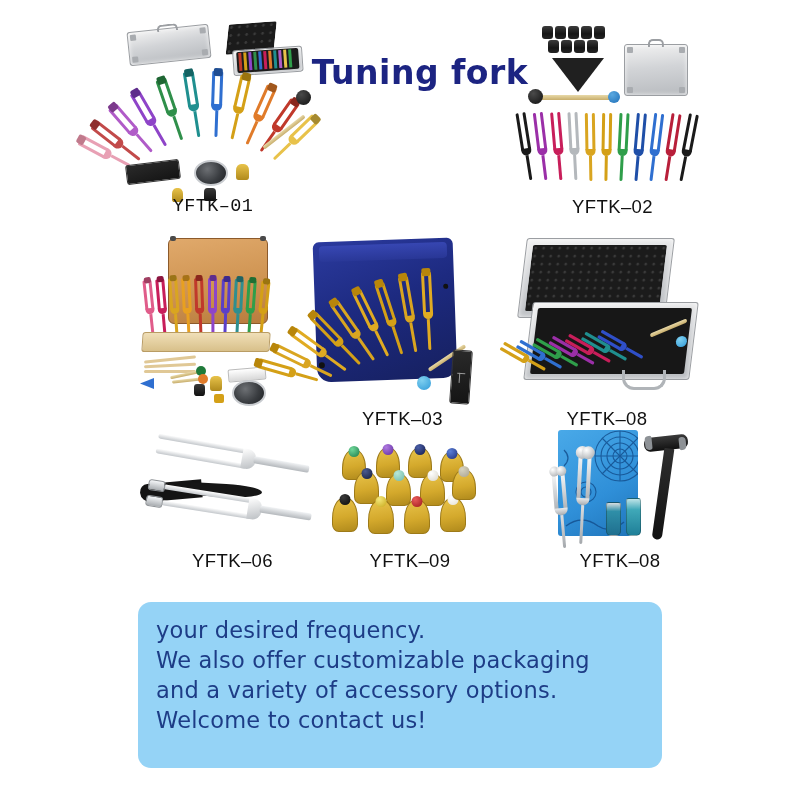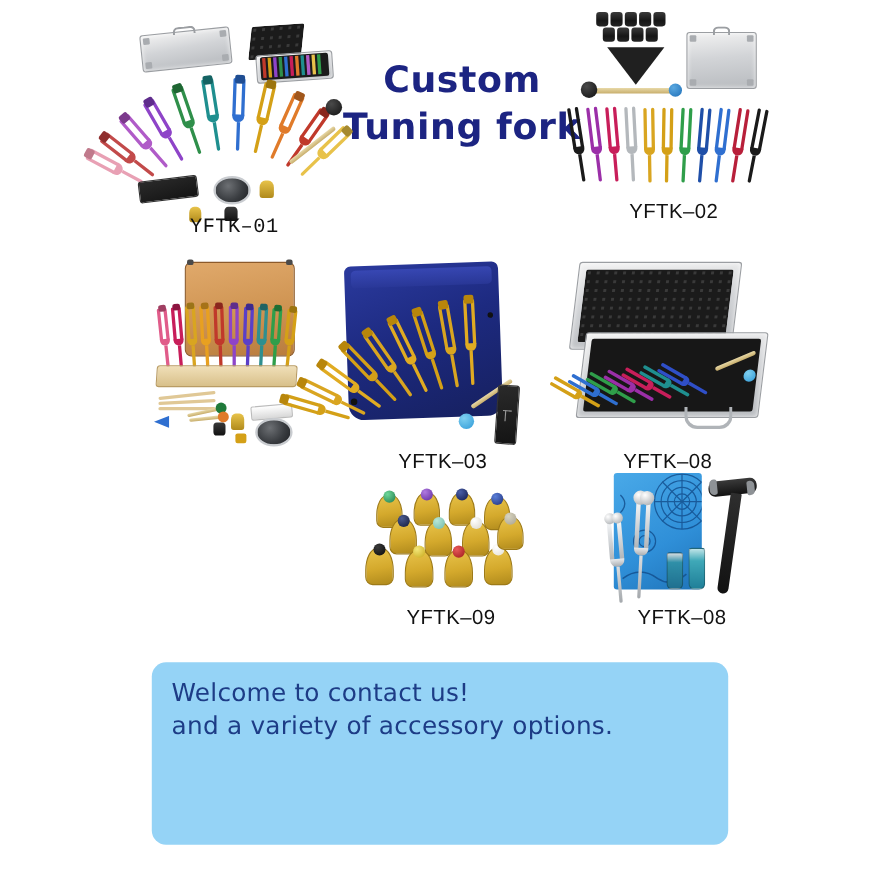--- a/index.html
+++ b/index.html
@@ -177,21 +177,20 @@
     white-space: nowrap;
     font-family: "DejaVu Sans", sans-serif;
   }
 </style>
 </head>
 <body>
 
 <div class="page">
 
   <div class="title">
-    <div>Custom</div>
     <div>Tuning  fork</div>
   </div>
 
   <div class="cell" style="left:108px; top:14px; width:210px; height:200px;">
     <div class="photo">
 
       <div class="case" style="left:20px; top:14px; width:82px; height:34px; transform:rotate(-6deg);">
         <div class="handle"></div>
         <div class="corner" style="left:2px; top:2px;"></div>
         <div class="corner" style="right:2px; top:2px;"></div>
@@ -302,21 +301,21 @@
 
       <div class="blackpouch" style="left:18px; top:148px; width:54px; height:20px; transform:rotate(-7deg);"></div>
       <div class="puck" style="left:86px; top:146px; width:34px; height:26px;"></div>
       <div class="art" style="left:128px; top:150px; width:13px; height:16px; background:linear-gradient(180deg,#e8c34a,#b08a1c); border-radius:40% 40% 20% 20%;"></div>
       <div class="art" style="left:64px; top:174px; width:11px; height:14px; background:linear-gradient(180deg,#e8c34a,#b08a1c); border-radius:40% 40% 20% 20%;"></div>
       <div class="art" style="left:96px; top:174px; width:12px; height:13px; background:linear-gradient(180deg,#3a3a3a,#121212); border-radius:30% 30% 18% 18%;"></div>
     </div>
     <div class="caption" style="top:182px;font-family:Liberation Mono, monospace;">YFTK–01</div>
   </div>
 
-  <div class="cell" style="left:520px; top:3px; width:185px; height:196px;">
+  <div class="cell" style="left:520px; top:18px; width:185px; height:196px;">
     <div class="photo">
 
       <div class="art" style="left:22px; top:8px; width:72px; height:30px;">
         <div class="rubber-weight" style="left:0px;  top:0px;"></div>
         <div class="rubber-weight" style="left:13px; top:0px;"></div>
         <div class="rubber-weight" style="left:26px; top:0px;"></div>
         <div class="rubber-weight" style="left:39px; top:0px;"></div>
         <div class="rubber-weight" style="left:52px; top:0px;"></div>
         <div class="rubber-weight" style="left:6px;  top:14px;"></div>
         <div class="rubber-weight" style="left:19px; top:14px;"></div>
@@ -655,20 +654,47 @@
         </div>
         <div class="mallet-handle" style="left:120px; top:24px; width:38px; height:4px; transform:rotate(-24deg);"></div>
         <div class="mallet-head" style="left:148px; top:34px; width:11px; height:11px; background:radial-gradient(circle at 35% 30%,#7fd0f0,#2f9ad8);"></div>
       </div>
 
       <div class="art" style="left:110px; top:142px; width:44px; height:20px; border:3px solid #b0b4b8; border-top:none; border-radius:0 0 12px 12px; background:transparent;"></div>
     </div>
     <div class="caption" style="top:180px;">YFTK–08</div>
   </div>
 
+  <div class="cell" style="left:140px; top:432px; width:185px; height:140px;">
+    <div class="photo">
+
+      <div class="steel-fork" style="left:14px; top:14px; width:150px; height:44px; transform:rotate(10deg);">
+        <div style="position:absolute; left:0; top:0; width:92px; height:5px; background:linear-gradient(180deg,#fff,#c4c8cc); border-radius:3px;"></div>
+        <div style="position:absolute; left:0; top:15px; width:92px; height:5px; background:linear-gradient(180deg,#fff,#c4c8cc); border-radius:3px;"></div>
+        <div style="position:absolute; left:86px; top:0; width:14px; height:20px; background:linear-gradient(160deg,#fff,#b8bcc0); border-radius:0 9px 9px 0;"></div>
+        <div style="position:absolute; left:98px; top:6px; width:56px; height:7px; background:linear-gradient(180deg,#f0f2f4,#b4b8bc); border-radius:2px;"></div>
+      </div>
+
+      <div class="art" style="left:0px; top:46px; width:130px; height:26px;">
+        <div style="position:absolute; left:0; top:4px; width:62px; height:18px; background:#141414; border-radius:8px 0 0 10px; transform:rotate(-5deg);"></div>
+        <div style="position:absolute; left:50px; top:6px; width:72px; height:13px; background:#161616; border-radius:0 50% 50% 0 / 0 50% 50% 0; transform:rotate(3deg);"></div>
+      </div>
+
+      <div class="steel-fork" style="left:4px; top:62px; width:160px; height:48px; transform:rotate(9deg);">
+        <div style="position:absolute; left:16px; top:0; width:92px; height:5px; background:linear-gradient(180deg,#fff,#c4c8cc); border-radius:3px;"></div>
+        <div style="position:absolute; left:16px; top:16px; width:92px; height:5px; background:linear-gradient(180deg,#fff,#c4c8cc); border-radius:3px;"></div>
+        <div style="position:absolute; left:102px; top:0; width:14px; height:21px; background:linear-gradient(160deg,#fff,#b8bcc0); border-radius:0 9px 9px 0;"></div>
+        <div style="position:absolute; left:114px; top:6px; width:52px; height:7px; background:linear-gradient(180deg,#f0f2f4,#b4b8bc); border-radius:2px;"></div>
+
+        <div style="position:absolute; left:0px;  top:-3px; width:17px; height:11px; background:linear-gradient(180deg,#f4f6f8,#a8acb0); border:1px solid #8e9296; border-radius:3px;"></div>
+        <div style="position:absolute; left:0px;  top:13px; width:17px; height:11px; background:linear-gradient(180deg,#f4f6f8,#a8acb0); border:1px solid #8e9296; border-radius:3px;"></div>
+      </div>
+    </div>
+    <div class="caption" style="top:118px;">YFTK–06</div>
+  </div>
 
   <div class="cell" style="left:320px; top:440px; width:180px; height:132px;">
     <div class="photo">
       <div class="gem-weight" style="left:22px; top:10px; width:24px; height:30px;">
         <div class="gem" style="background:radial-gradient(circle at 34% 30%,#6fd89a,#1f7a4a);"></div>
       </div>
       <div class="gem-weight" style="left:56px; top:8px; width:24px; height:30px;">
         <div class="gem" style="background:radial-gradient(circle at 34% 30%,#b07ae0,#5e2a9e);"></div>
       </div>
       <div class="gem-weight" style="left:88px; top:8px; width:24px; height:30px;">
@@ -753,17 +779,19 @@
         <div class="hammer-head" style="left:2px; top:4px; width:44px; height:14px; transform:rotate(-6deg);"></div>
         <div style="position:absolute; left:3px; top:4px; width:7px; height:14px; background:#8e9296; border-radius:4px 2px 2px 4px; transform:rotate(-6deg);"></div>
         <div style="position:absolute; left:37px; top:5px; width:7px; height:13px; background:#8e9296; border-radius:2px 4px 4px 2px; transform:rotate(-6deg);"></div>
         <div class="hammer-grip" style="left:16px; top:16px; width:10px; height:92px; transform:rotate(8deg); border-radius:3px 3px 14px 14px;"></div>
       </div>
     </div>
     <div class="caption" style="top:126px;">YFTK–08</div>
   </div>
 
   <div class="note-box">
+    <div class="note-line">your desired frequency.</div>
+    <div class="note-line">We also offer customizable packaging</div>
+    <div class="note-line">and a variety of accessory options.</div>
     <div class="note-line">Welcome to contact us!</div>
-    <div class="note-line">and a variety of accessory options.</div>
   </div>
 
 </div>
 
 </body></html>

